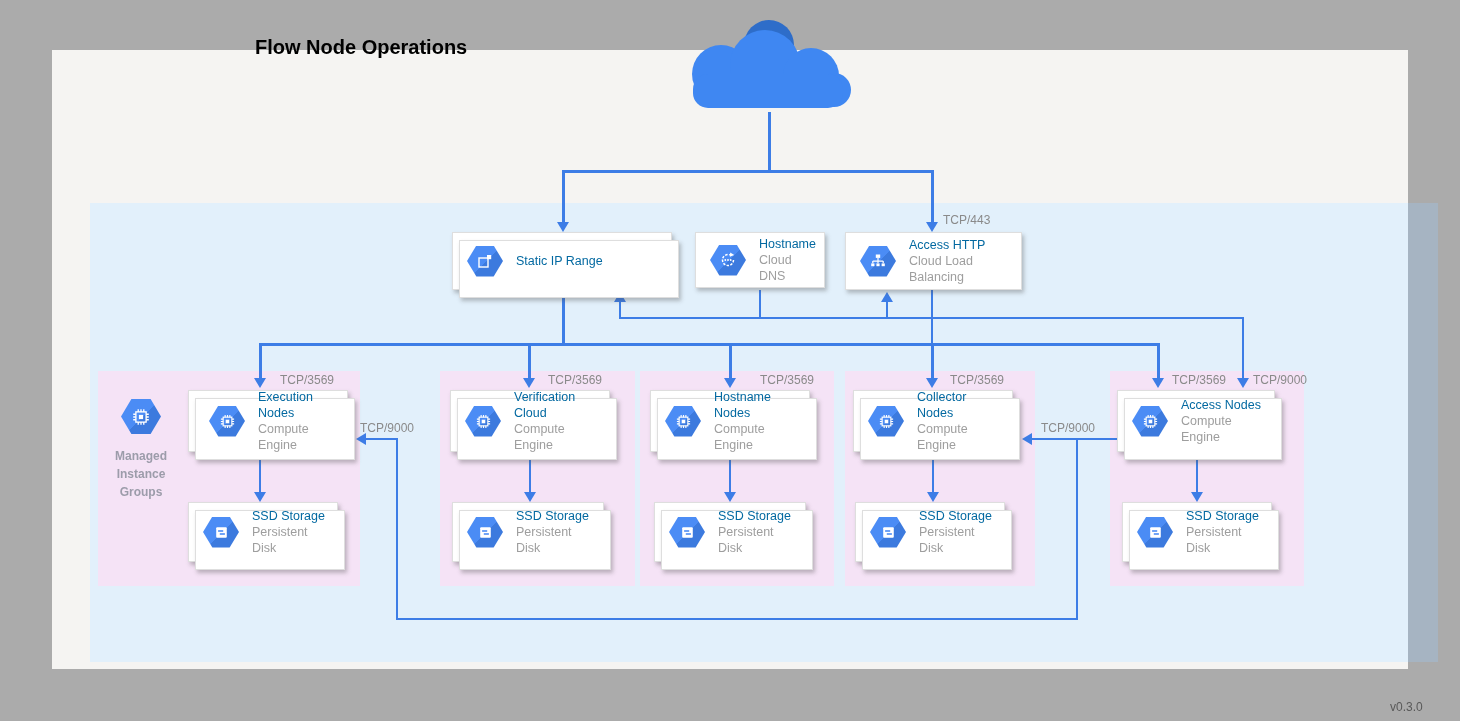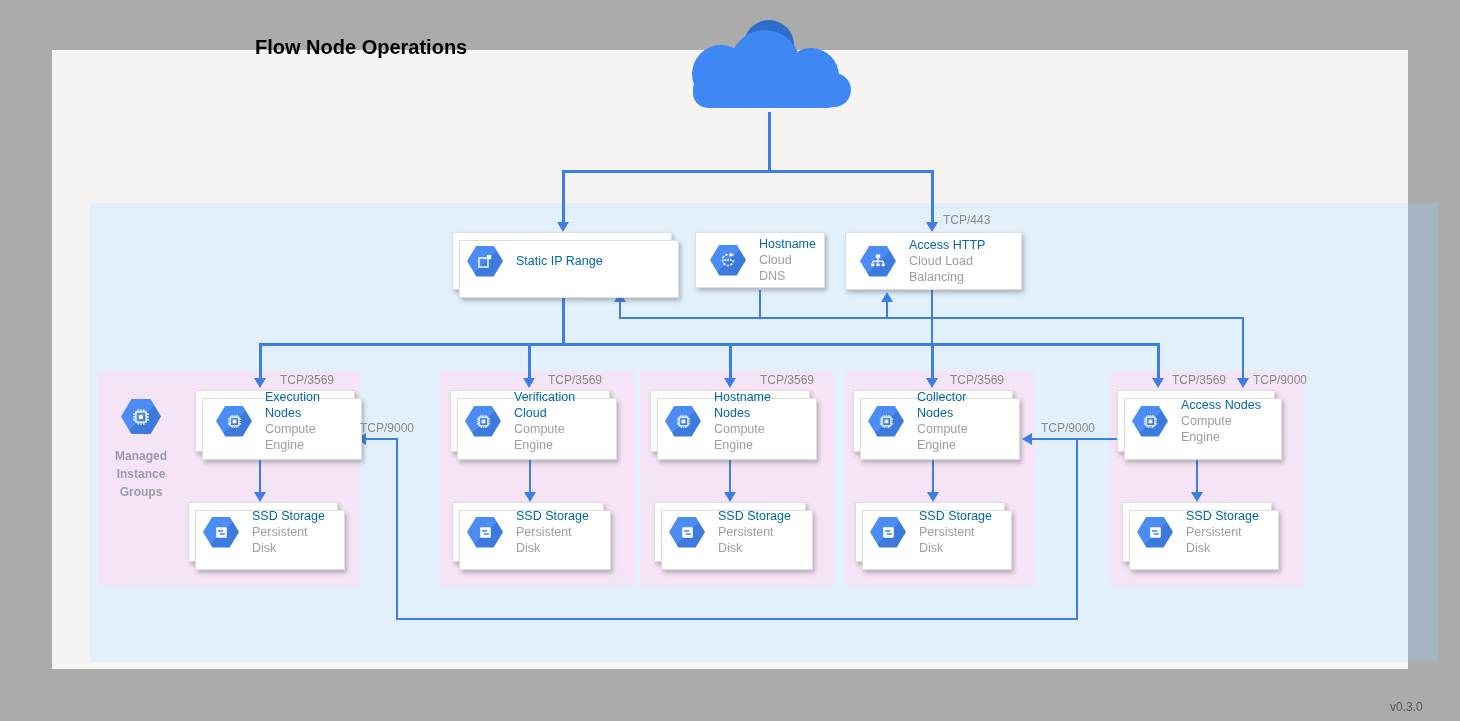--- a/index.html
+++ b/index.html
@@ -42,21 +42,21 @@
   .card.stack::after { content:""; position:absolute; left:6px; top:7px; width:100%; height:100%;
           background:#fff; border:1px solid #dedede; box-shadow:2px 3px 4px rgba(80,80,80,.35); z-index:-1; }
   .card .txt { display:flex; flex-direction:column; line-height:16px; }
   .card .t1 { font-size:12.5px; color:#0369a1; }
   .card .t2 { font-size:12.5px; color:#9e9e9e; }
 
   .c-vpcbox  { left:170px; top:235px; width:140px; height:58px; }
   .c-static  { left:452px; top:232px; width:220px; height:58px; }
   .c-host    { left:695px; top:232px; width:130px; height:56px;align-items:center; }
   .c-http    { left:845px; top:232px; width:177px; height:58px; }
-  .c-exec    { left:195px; top:390px; width:160px; height:62px;padding-left:20px; }
+  .c-exec    { left:188px; top:390px; width:160px; height:62px;padding-left:20px; }
   .c-verif   { left:450px; top:390px; width:160px; height:62px; }
   .c-cons    { left:650px; top:390px; width:160px; height:62px; }
   .c-coll    { left:853px; top:390px; width:160px; height:62px; }
   .c-access  { left:1117px;top:390px; width:158px; height:62px; }
   .s-exec    { left:188px; top:502px; width:150px; height:60px; }
   .s-verif   { left:452px; top:502px; width:152px; height:60px; }
   .s-cons    { left:654px; top:502px; width:152px; height:60px; }
   .s-coll    { left:855px; top:502px; width:150px; height:60px; }
   .s-access  { left:1122px;top:502px; width:150px; height:60px; }
 

